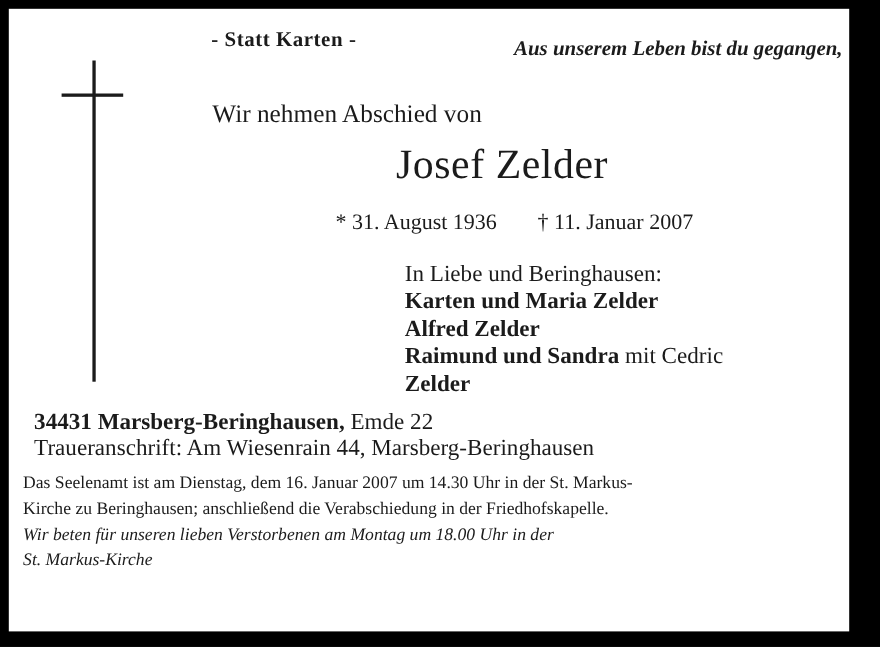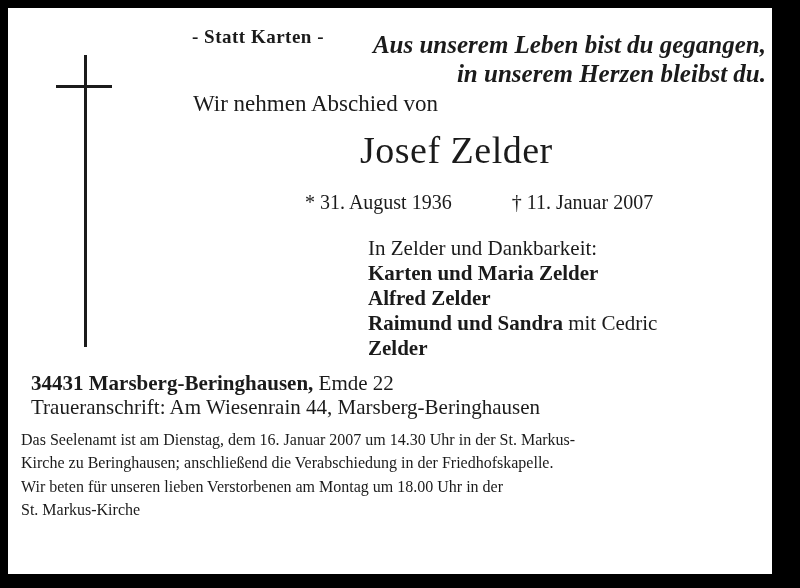--- a/index.html
+++ b/index.html
@@ -22,69 +22,68 @@
     background: var(--paper);
   }
   .abs { position: absolute; white-space: nowrap; }
 
   
   .cross-v { position: absolute; left: 76px; top: 47px; width: 3px; height: 292px; background: var(--text); }
   .cross-h { position: absolute; left: 48px; top: 77px; width: 56px; height: 3px; background: var(--text); }
 
   .statt { left: 184px; top: 18px; font-size: 19px; font-weight: 700; letter-spacing: 0.5px; }
 
-  .epigraph { right: 6px; top: 22px; text-align: right; font-style: italic; font-weight: 700; font-size: 25px; line-height: 29px; }
+  .epigraph { right: 6px; top: 22px; text-align: left; font-style: italic; font-weight: 700; font-size: 19px; line-height: 29px; }
 
   .intro { left: 185px; top: 83px; font-size: 23px; }
 
   .name { left: 352px; top: 120px; font-size: 38px; font-weight: 400; letter-spacing: 0.5px; }
 
-  .dates { left: 297px; top: 183px; font-size: 20px; display: flex; gap: 60px; justify-content: center; }
+  .dates { left: 297px; top: 183px; font-size: 20px; display: flex; gap: 37px; justify-content: center; }
 
   .gratitude { left: 360px; top: 228px; font-size: 21px; }
 
   .mourners { left: 360px; top: 253px; font-size: 21px; line-height: 25px; }
   .mourners .line { white-space: nowrap; }
   .b { font-weight: 700; }
 
   .address { left: 23px; top: 363px; font-size: 21px; line-height: 24px; }
 
   .para { left: 13px; font-size: 16px; line-height: 22.5px; }
   .para-1 { top: 421px; }
-  .para-2 { top: 468px; }
+  .para-2 { top: 468px; font-style: italic; }
   .para-3 { top: 513px; }
 </style>
 </head>
 <body>
 
 <div class="frame">
   <div class="page">
 
     <div>
       <div class="cross-v"></div>
       <div class="cross-h"></div>
     </div>
 
     <div class="abs statt">- Statt Karten -</div>
 
     <div class="abs epigraph">
       <div>Aus unserem Leben bist du gegangen,</div>
-      <div>in unserem Herzen bleibst du.</div>
     </div>
 
     <div class="abs intro">Wir nehmen Abschied von</div>
 
     <div class="abs name">Josef Zelder</div>
 
     <div class="abs dates">
       <span>* 31. August 1936</span>
       <span>† 11. Januar 2007</span>
     </div>
 
-    <div class="abs gratitude">In Zelder und Dankbarkeit:</div>
+    <div class="abs gratitude">In Liebe und Beringhausen:</div>
 
     <div class="abs mourners">
       <div class="line"><span class="b">Karten und Maria Zelder</span><span></span></div>
       <div class="line"><span class="b">Alfred Zelder</span><span></span></div>
       <div class="line"><span class="b">Raimund und Sandra</span><span> mit Cedric</span></div>
       <div class="line"><span class="b">Zelder</span><span></span></div>
     </div>
 
     <div class="abs address">
       <div><span class="b">34431 Marsberg-Beringhausen,</span><span> Emde 22</span></div>

